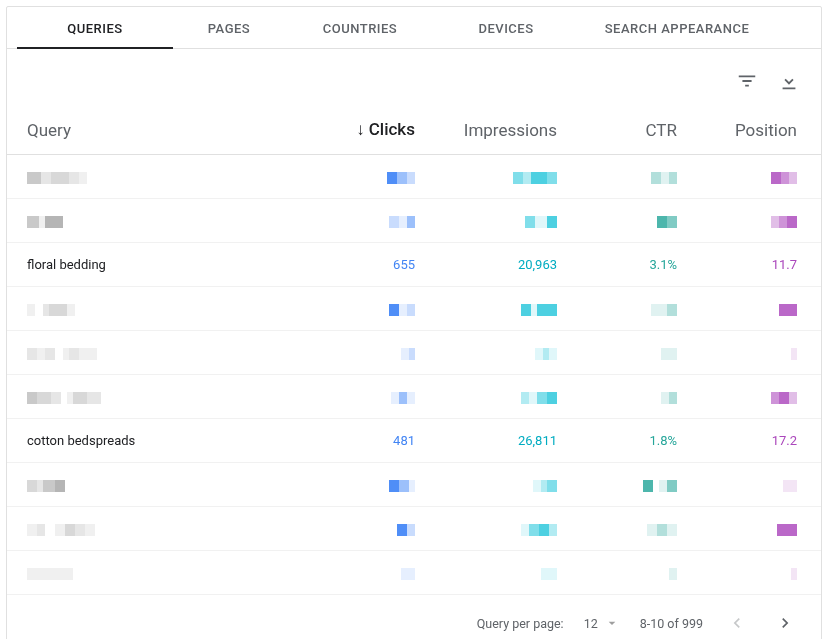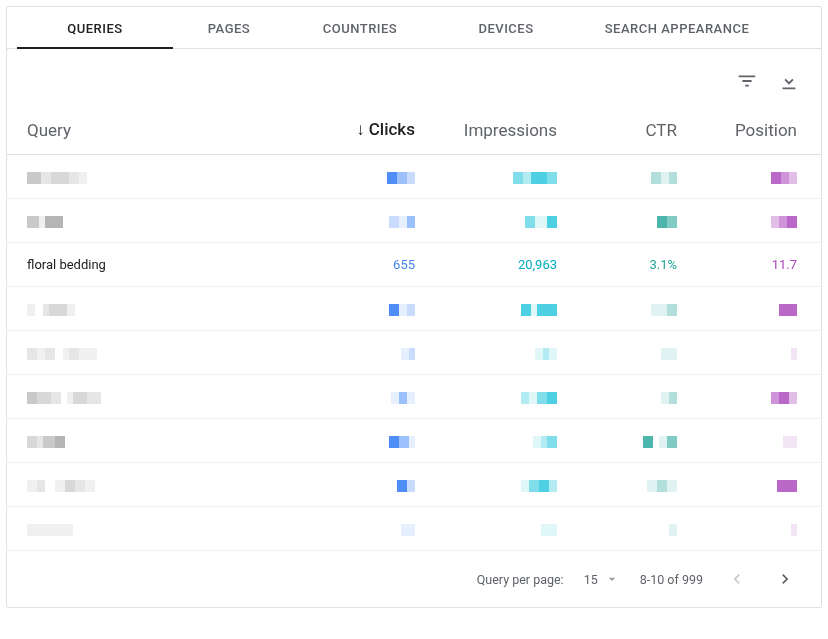--- a/index.html
+++ b/index.html
@@ -239,20 +239,27 @@
       </tr>
 
       <tr class="blur-row">
         <td class="cell-blur"><span class="blur-span g1" style="width:10px"></span><span class="blur-span g2" style="width:14px"></span><span class="blur-span g3" style="width:10px"></span><span class="blur-span g4" style="width:6px;margin-left:6px"></span><span class="blur-span g2" style="width:14px"></span><span class="blur-span g3" style="width:14px"></span></td>
         <td class="col-clicks cell-blur"><span class="blur-span b4" style="width:8px"></span><span class="blur-span b2" style="width:8px"></span><span class="blur-span b4" style="width:8px"></span></td>
         <td class="col-impressions cell-blur"><span class="blur-span c3" style="width:8px"></span><span class="blur-span c4" style="width:8px"></span><span class="blur-span c2" style="width:10px"></span><span class="blur-span c1" style="width:10px"></span></td>
         <td class="col-ctr cell-blur"><span class="blur-span t4" style="width:8px"></span><span class="blur-span t3" style="width:8px"></span></td>
         <td class="col-position cell-blur"><span class="blur-span p2" style="width:8px"></span><span class="blur-span p1" style="width:10px"></span><span class="blur-span p3" style="width:8px"></span></td>
       </tr>
 
+      <tr>
+        <td>cotton bedspreads</td>
+        <td class="col-clicks">481</td>
+        <td class="col-impressions">26,811</td>
+        <td class="col-ctr">1.8%</td>
+        <td class="col-position">17.2</td>
+      </tr>
 
       <tr class="blur-row">
         <td class="cell-blur"><span class="blur-span g2" style="width:10px"></span><span class="blur-span g3" style="width:6px"></span><span class="blur-span g1" style="width:12px"></span><span class="blur-span g5" style="width:10px"></span></td>
         <td class="col-clicks cell-blur"><span class="blur-span b1" style="width:10px"></span><span class="blur-span b2" style="width:10px"></span><span class="blur-span b4" style="width:6px"></span></td>
         <td class="col-impressions cell-blur"><span class="blur-span c4" style="width:8px"></span><span class="blur-span c3" style="width:6px"></span><span class="blur-span c2" style="width:10px"></span></td>
         <td class="col-ctr cell-blur"><span class="blur-span t1" style="width:10px"></span><span class="blur-span t4" style="width:8px;margin-left:6px"></span><span class="blur-span t2" style="width:10px"></span></td>
         <td class="col-position cell-blur"><span class="blur-span p4" style="width:8px"></span><span class="blur-span p4" style="width:6px"></span></td>
       </tr>
 
       <tr class="blur-row">
@@ -269,21 +276,21 @@
         <td class="col-impressions cell-blur"><span class="blur-span c4" style="width:8px"></span><span class="blur-span c4" style="width:8px"></span></td>
         <td class="col-ctr cell-blur"><span class="blur-span t4" style="width:8px"></span></td>
         <td class="col-position cell-blur"><span class="blur-span p4" style="width:6px"></span></td>
       </tr>
     </tbody>
   </table>
 
   <div class="footer">
     <span>Query per page:</span>
     <span class="rows-sel">
-      <span>15</span>
+      <span>12</span>
       <svg width="16" height="16" viewBox="0 0 24 24" style="fill:#9e9e9e">
           <path d="M7 10l5 5 5-5z"></path>
         </svg>
     </span>
     <span>8-10 of 999</span>
     <span class="nav-btn disabled">
       <svg class="chev" width="20" height="20" viewBox="0 0 24 24">
           <path d="M15.41 7.41 14 6l-6 6 6 6 1.41-1.41L10.83 12z"></path>
         </svg>
     </span>

